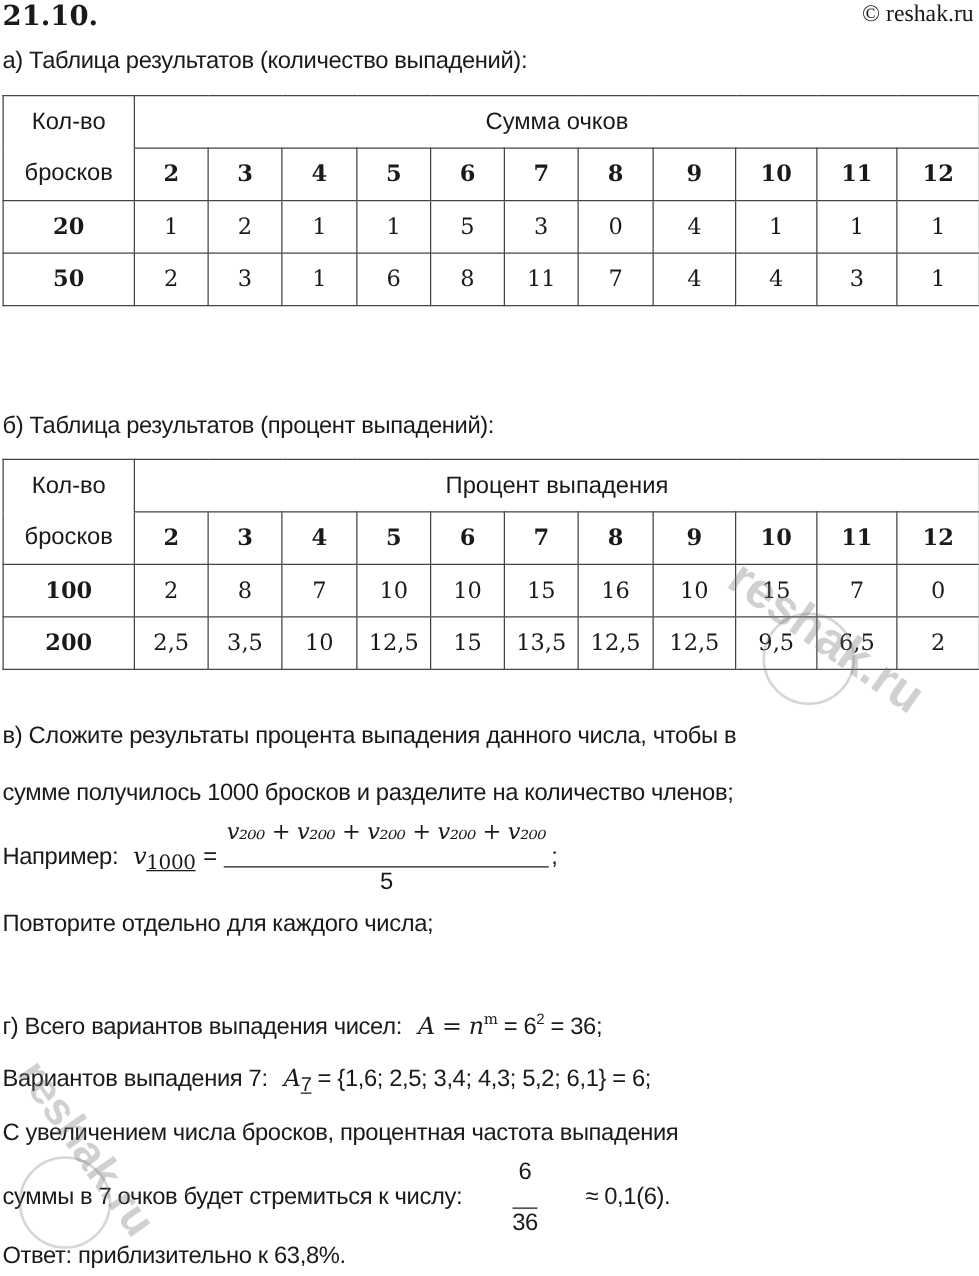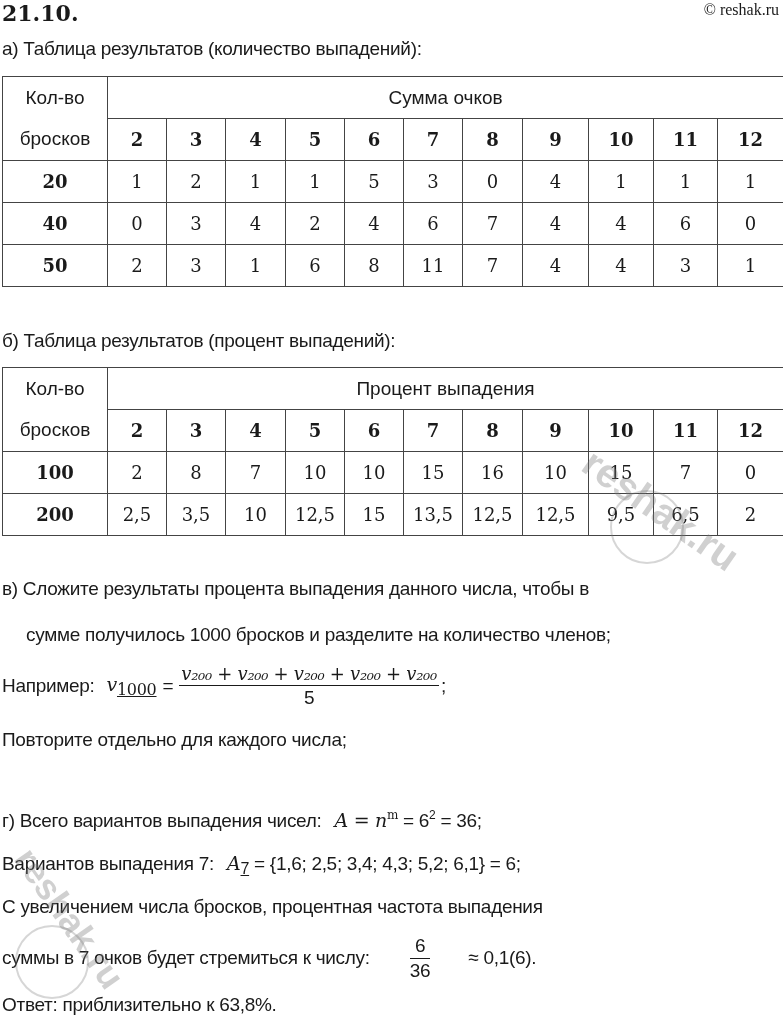--- a/index.html
+++ b/index.html
@@ -3,39 +3,39 @@
   <meta charset="utf-8">
   <style>
     html, body { margin: 0; padding: 0; background: #ffffff; }
     body {
       width: 783px; height: 1021px; position: relative; overflow: hidden;
       font-family: "DejaVu Serif", "Liberation Serif", serif;
       color: #1a1a1a;
     }
     .abs { position: absolute; white-space: nowrap; }
     .title { left: 2px; top: 0px; font-size: 22px; font-weight: bold; font-family: "DejaVu Serif", serif; }
-    .copyright { right: 4px; top: 1px; font-size: 16px; font-family: "Liberation Serif", serif; }
+    .copyright { right: 4px; top: 1px; font-size: 19px; font-family: "Liberation Serif", serif; }
     .text { font-size: 19px; font-family: "Liberation Sans", sans-serif; letter-spacing: -0.3px; }
     table.res {
       position: absolute; left: 2px; border-collapse: collapse;
       font-family: "DejaVu Serif", serif; font-size: 18px;
       table-layout: fixed;
     }
     table.res td {
       border: 1px solid #444; text-align: center; vertical-align: middle;
       height: 41px; padding: 0; overflow: hidden;
     }
     table.res td.bold { font-weight: bold; }
     table.res td.rowhead { font-weight: bold; }
     table.res td.hdr { font-family: "Liberation Sans", sans-serif; font-size: 19px; }
     .math { font-family: "DejaVu Serif", serif; font-style: italic; }
     .sub { font-size: 16px; vertical-align: -4px; font-style: normal; text-decoration: underline; }
     .sup { font-size: 12px; vertical-align: 8px; font-style: normal; }
     .frac { display: inline-block; vertical-align: middle; text-align: center; }
-    .frac .num { display: block; border-bottom: 1.5px solid #1a1a1a; padding: 0 2px 1px 2px; }
+    .frac .num { display: block; border-bottom: 1.5px solid #1a1a1a; padding: 0 2px 17px 2px; }
     .frac .den { display: block; padding-top: 1px; }
     .watermark { position: absolute; color: rgba(120,120,120,0.35); font-family: "Liberation Sans", sans-serif; font-weight: bold; pointer-events: none; }
   </style>
 </head>
 <body>
 
 <div class="abs title">21.10.</div>
 <div class="abs copyright">© reshak.ru</div>
 
 <div class="abs text" style="left:2px; top:38px;">а) Таблица результатов (количество выпадений):</div>
@@ -82,34 +82,20 @@
     <td>1</td>
     <td>5</td>
     <td>3</td>
     <td>0</td>
     <td>4</td>
     <td>1</td>
     <td>1</td>
     <td>1</td>
   </tr>
   <tr>
-    <td class="rowhead">40</td>
-    <td>0</td>
-    <td>3</td>
-    <td>4</td>
-    <td>2</td>
-    <td>4</td>
-    <td>6</td>
-    <td>7</td>
-    <td>4</td>
-    <td>4</td>
-    <td>6</td>
-    <td>0</td>
-  </tr>
-  <tr>
     <td class="rowhead">50</td>
     <td>2</td>
     <td>3</td>
     <td>1</td>
     <td>6</td>
     <td>8</td>
     <td>11</td>
     <td>7</td>
     <td>4</td>
     <td>4</td>
@@ -183,21 +169,21 @@
     <td>6,5</td>
     <td>2</td>
   </tr>
 </tbody>
   </table>
 
 <div class="watermark" style="left:600px; top:440px; font-size:40px; transform:rotate(35deg); transform-origin:left top;">reshak.ru</div>
 <div class="abs" style="left:610px; top:490px; width:70px; height:70px; border:2px solid rgba(120,120,120,0.3); border-radius:50%;"></div>
 
 <div class="abs text" style="left:2px; top:578px;">в) Сложите  результаты процента выпадения данного числа, чтобы в</div>
-<div class="abs text" style="left:2px; top:624px;margin-left:24px;">сумме получилось 1000 бросков и разделите на количество членов;</div>
+<div class="abs text" style="left:2px; top:624px;">сумме получилось 1000 бросков и разделите на количество членов;</div>
 
 <div class="abs text" style="left:2px; top:656px; height:60px; display:flex; align-items:center;">
   <span>Например:</span>
   <span style="margin-left:12px;" class="math">
     <span>v</span><span class="sub">1000</span>
   </span>
   <span style="margin:0 6px;">=</span>
   <span class="frac">
     <span class="num math" style="font-size:18px;">v₂₀₀ + v₂₀₀ + v₂₀₀ + v₂₀₀ + v₂₀₀</span>
     <span class="den">5</span>

